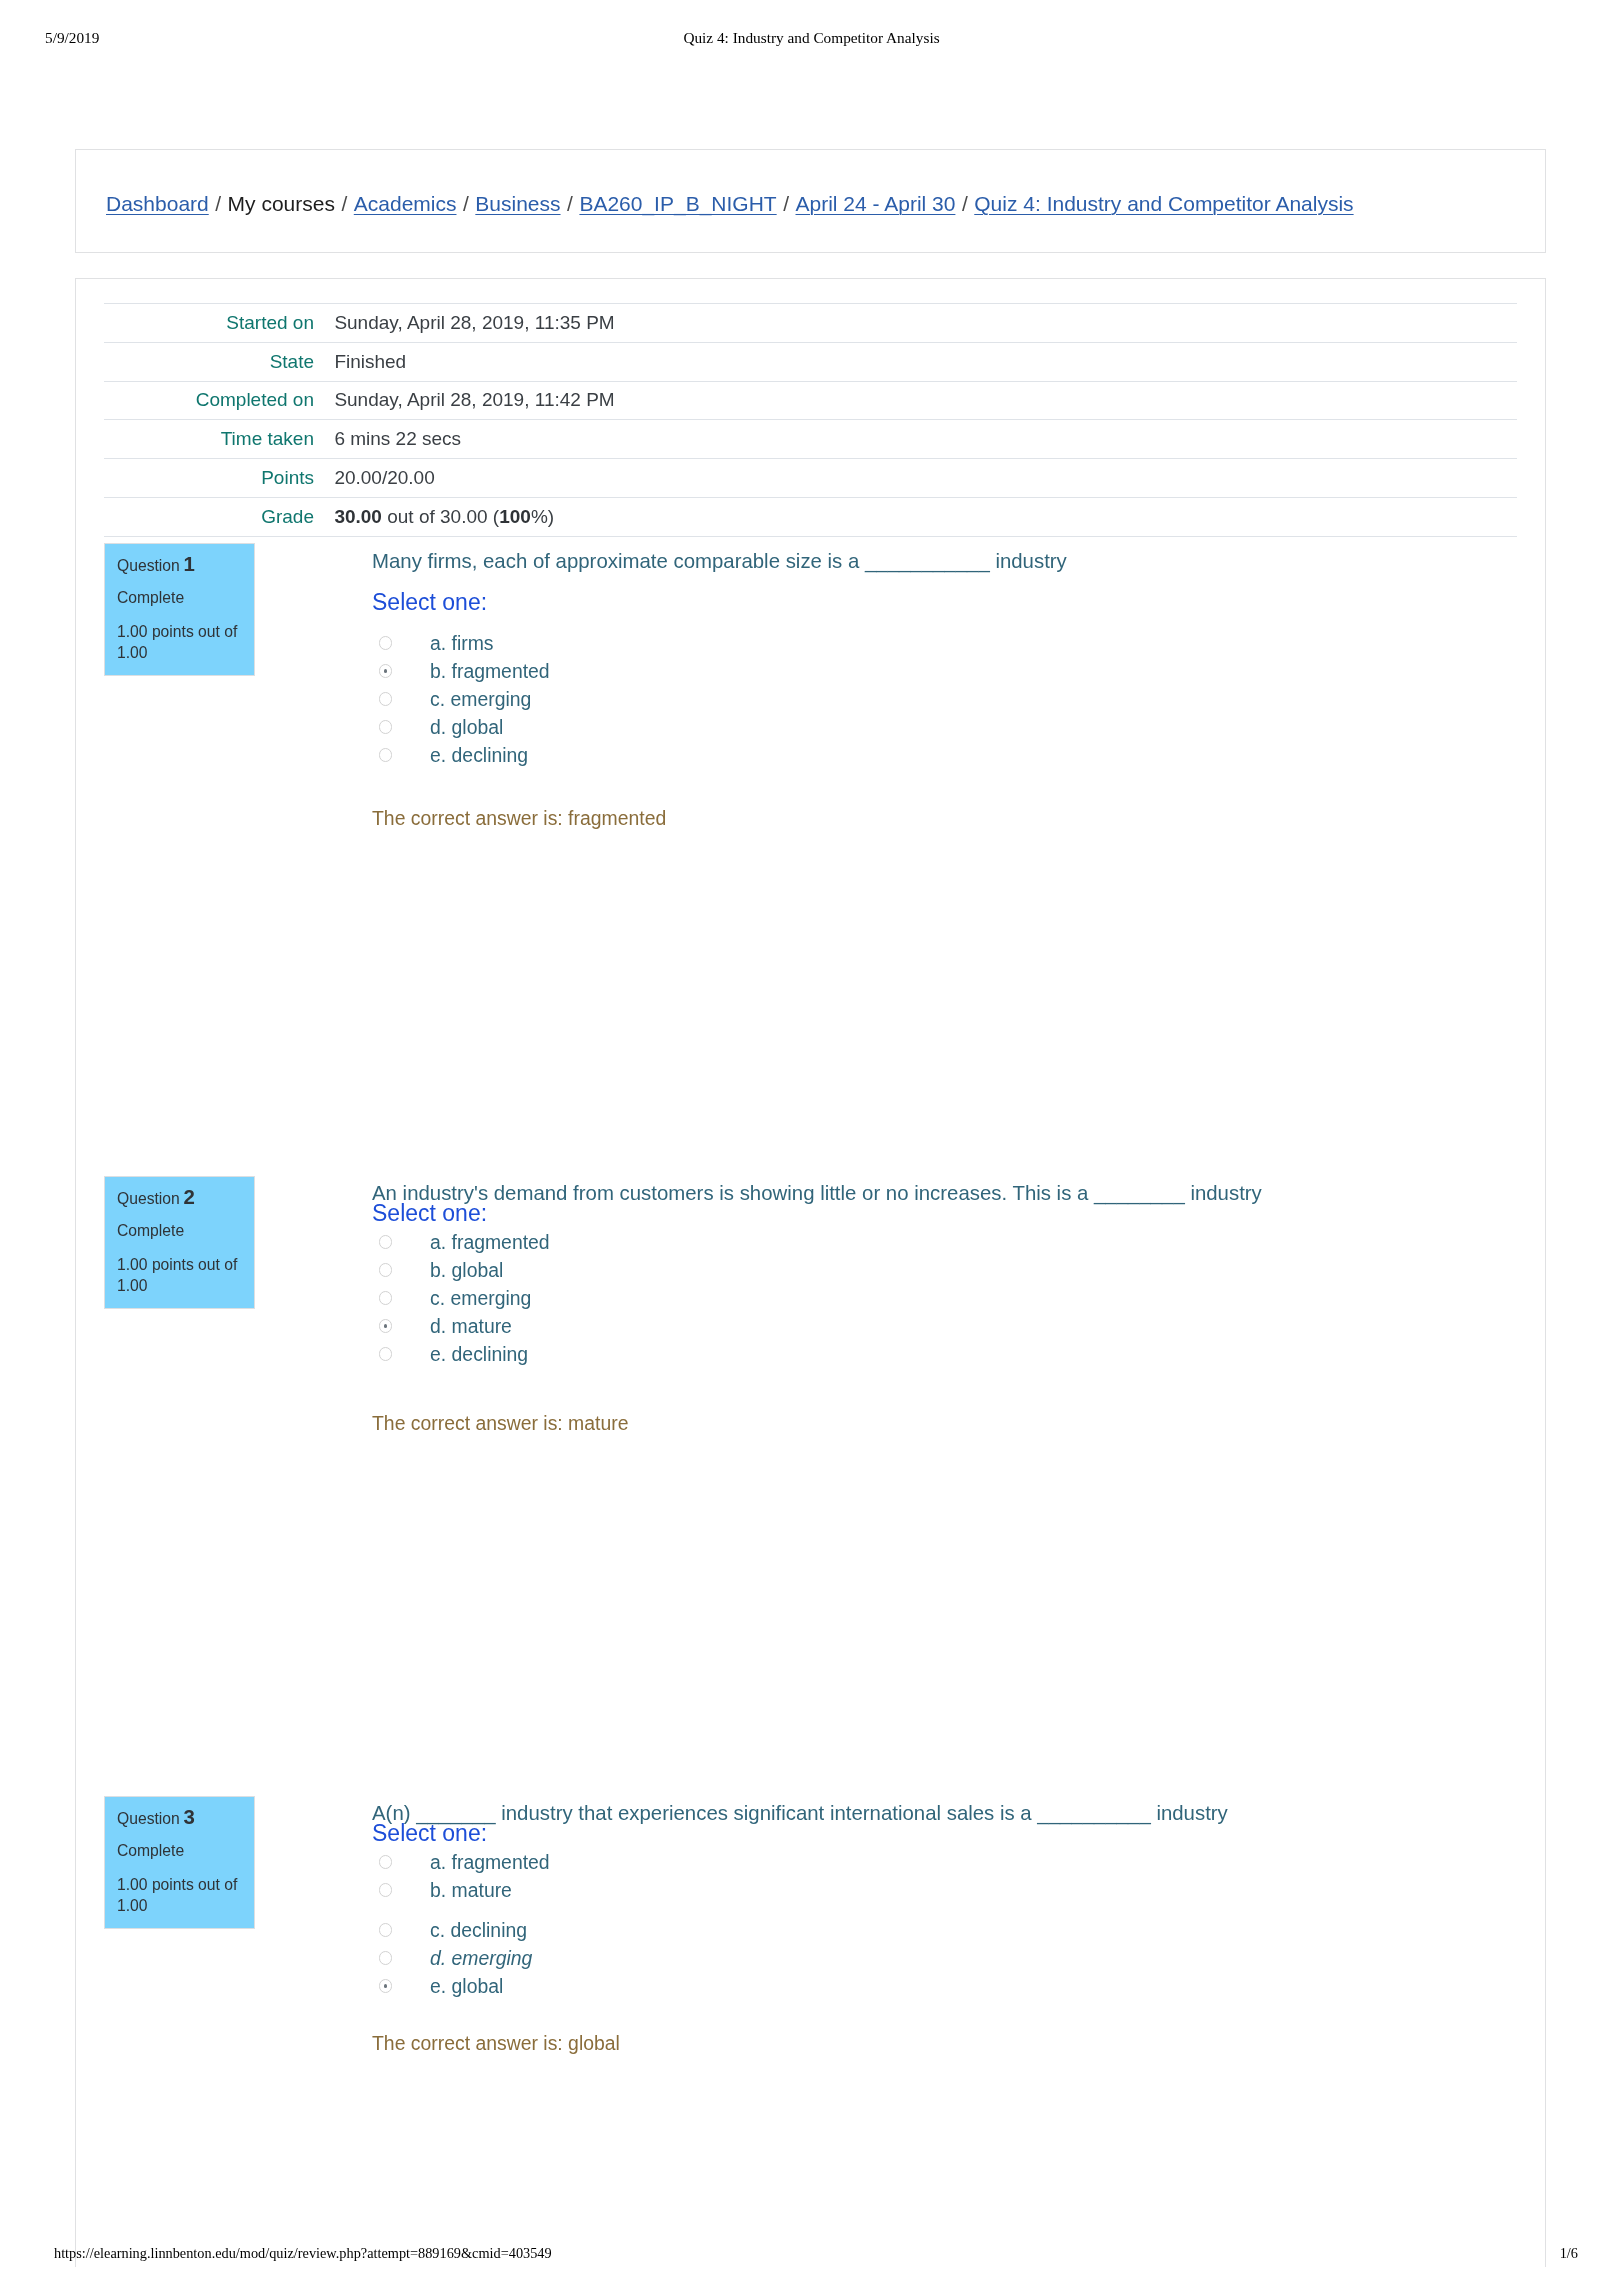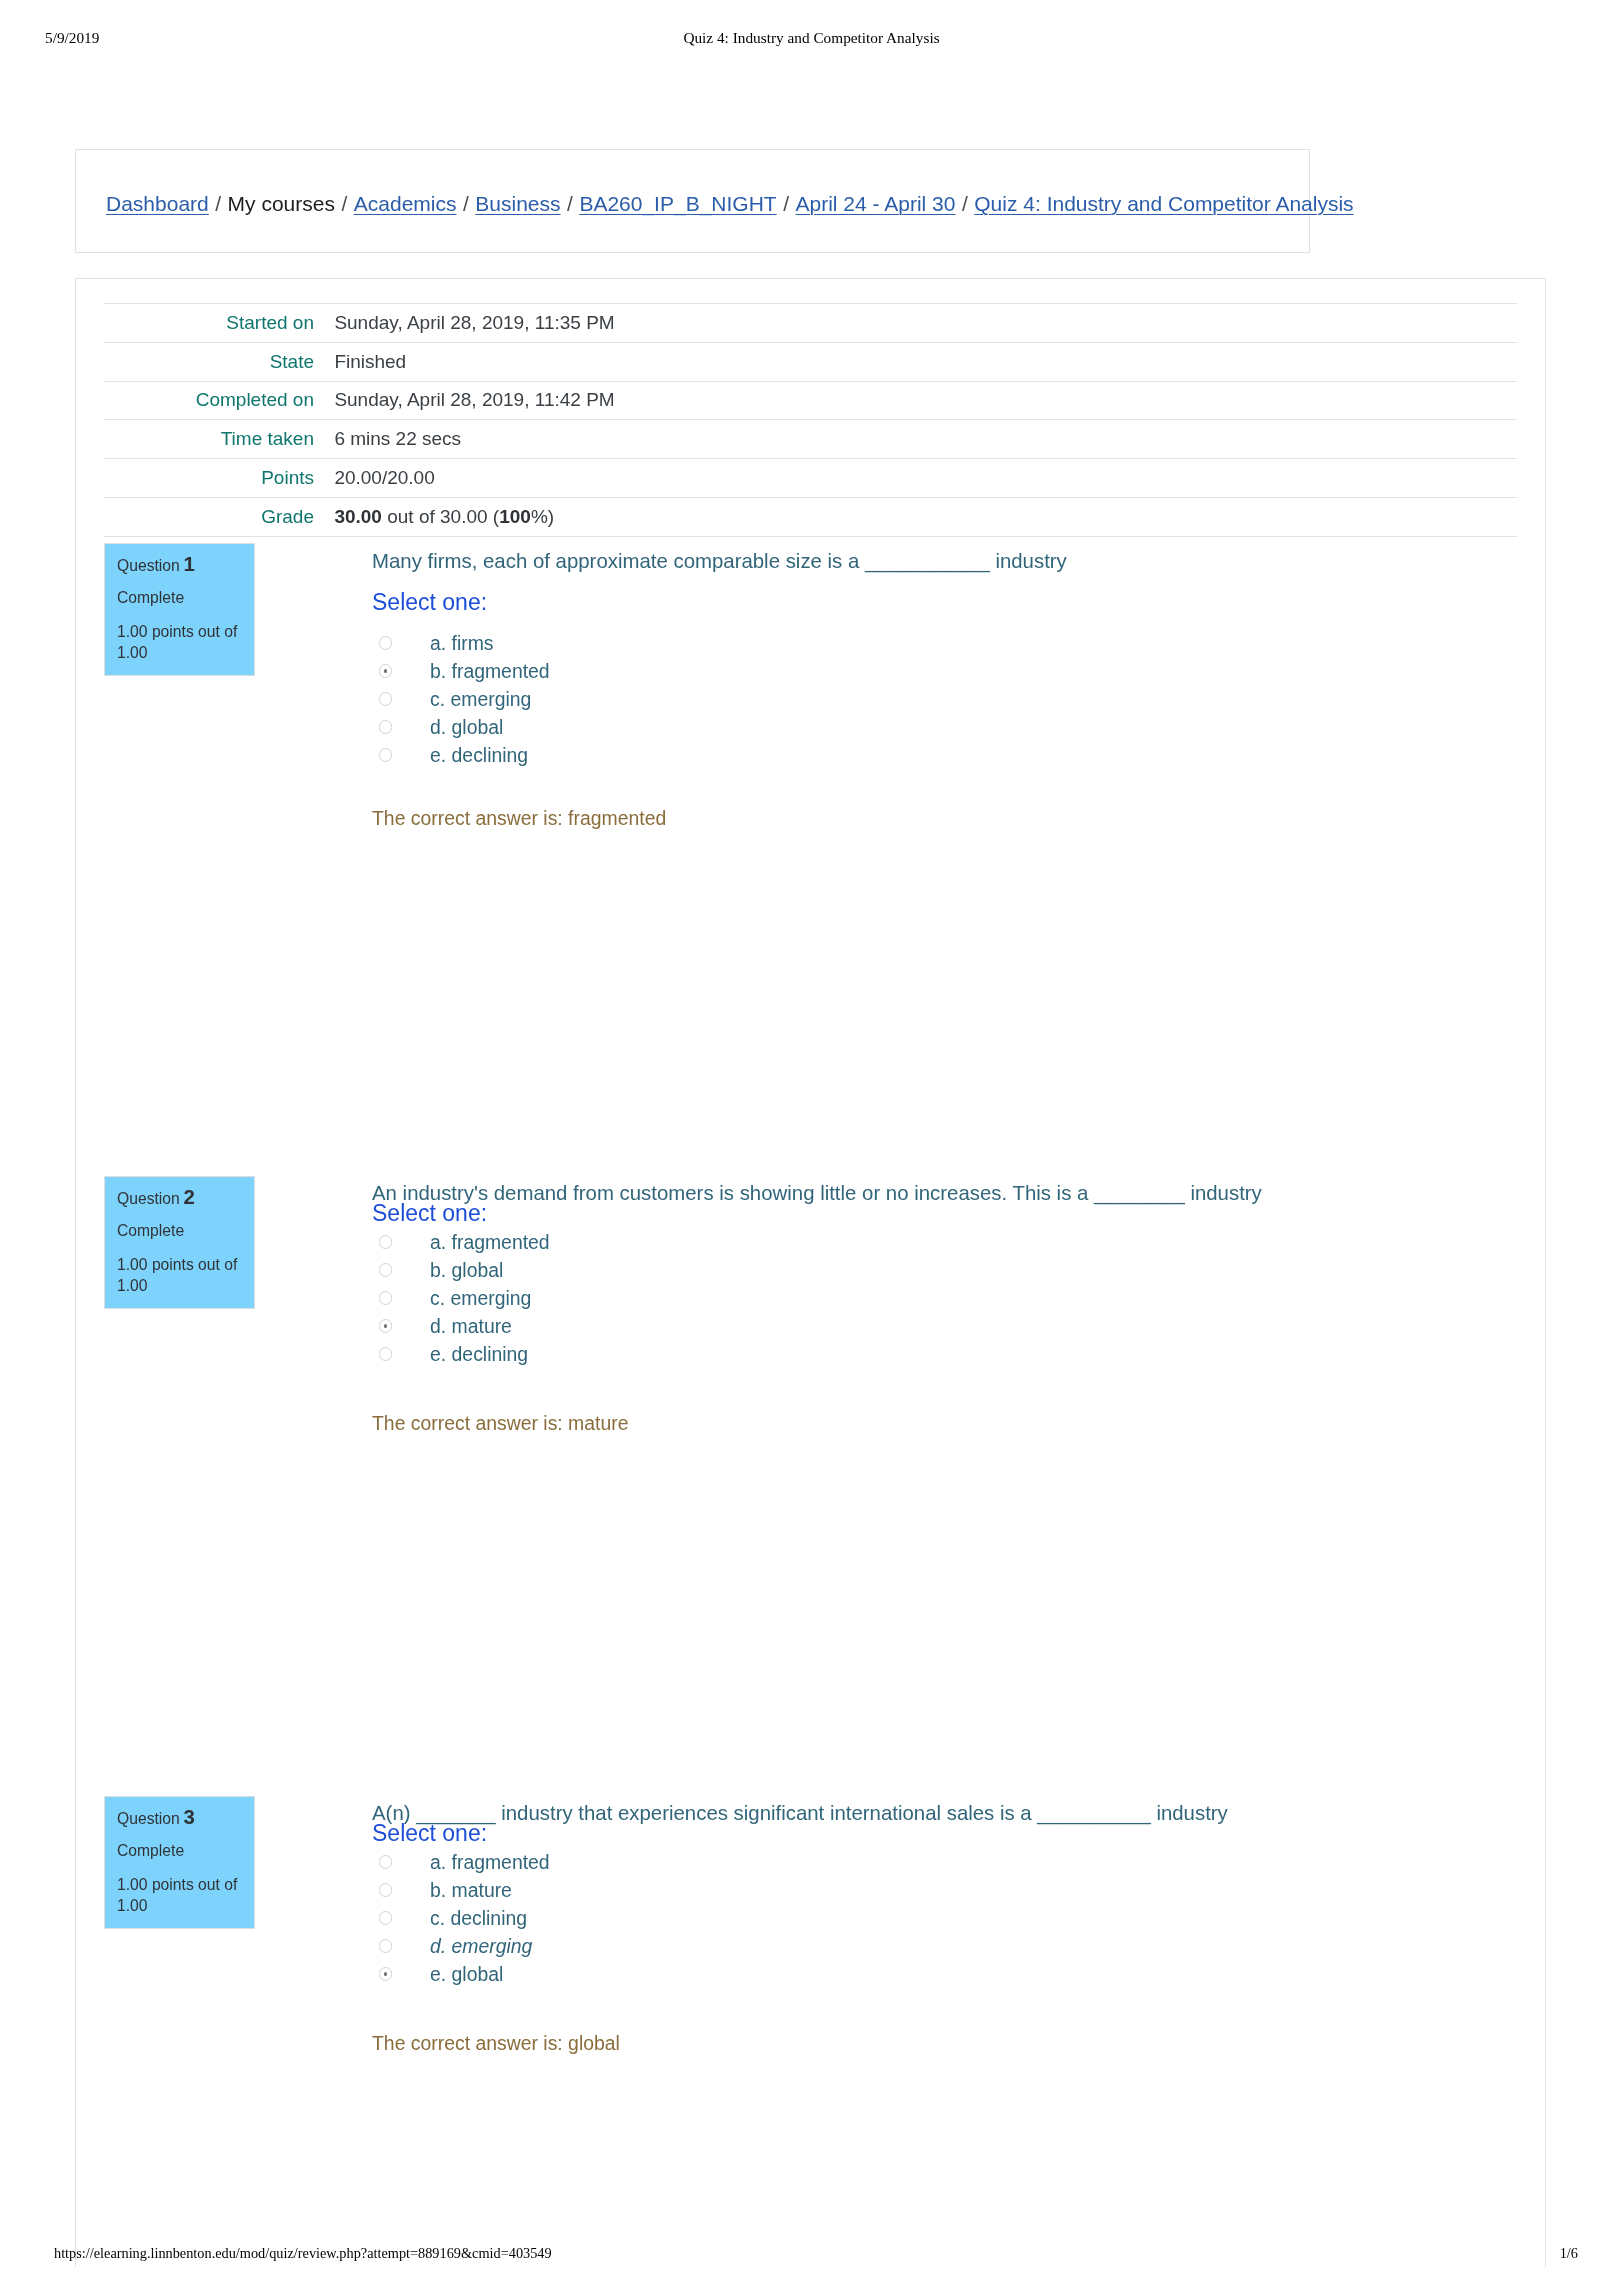--- a/index.html
+++ b/index.html
@@ -66,21 +66,21 @@
   
   .panel {
     position: absolute;
     background: #ffffff;
     border: 1.4px solid #e0e1e3;
     box-sizing: border-box;
   }
   #breadcrumb-panel {
     left: 75px;
     top: 149px;
-    width: 1235px;
+    width: 1471px;
     height: 104px;
   }
   #content-panel {
     left: 75px;
     top: 278px;
     width: 1471px;
     
     height: 1989px;
     border-bottom: none;
   }
@@ -356,21 +356,21 @@
           <div class="qgrade">1.00 points out of 1.00</div>
         </div>
         <div class="qbody">
           <div class="qtext" style="position: absolute; left: 0px; top: 4.6px;">A(n) _______ industry that experiences significant international sales is a __________ industry</div>
           <div class="qprompt" style="position: absolute; left: 0px; top: 24px;">Select one:</div>
           <ul class="answers" style="position: absolute; left: 0px; top: 52px; width: 740px;">
             <li class="answer" style="margin-bottom: 0px;">
               <span class="radio"></span>
               <span class="answer-label">a. fragmented</span>
             </li>
-            <li class="answer" style="margin-bottom: 0px;">
+            <li class="answer" style="margin-bottom: 12px;">
               <span class="radio"></span>
               <span class="answer-label">b. mature</span>
             </li>
             <li class="answer" style="margin-bottom: 0px;">
               <span class="radio"></span>
               <span class="answer-label">c. declining</span>
             </li>
             <li class="answer" style="margin-bottom: 0px; font-style: italic;">
               <span class="radio"></span>
               <span class="answer-label">d. emerging</span>

